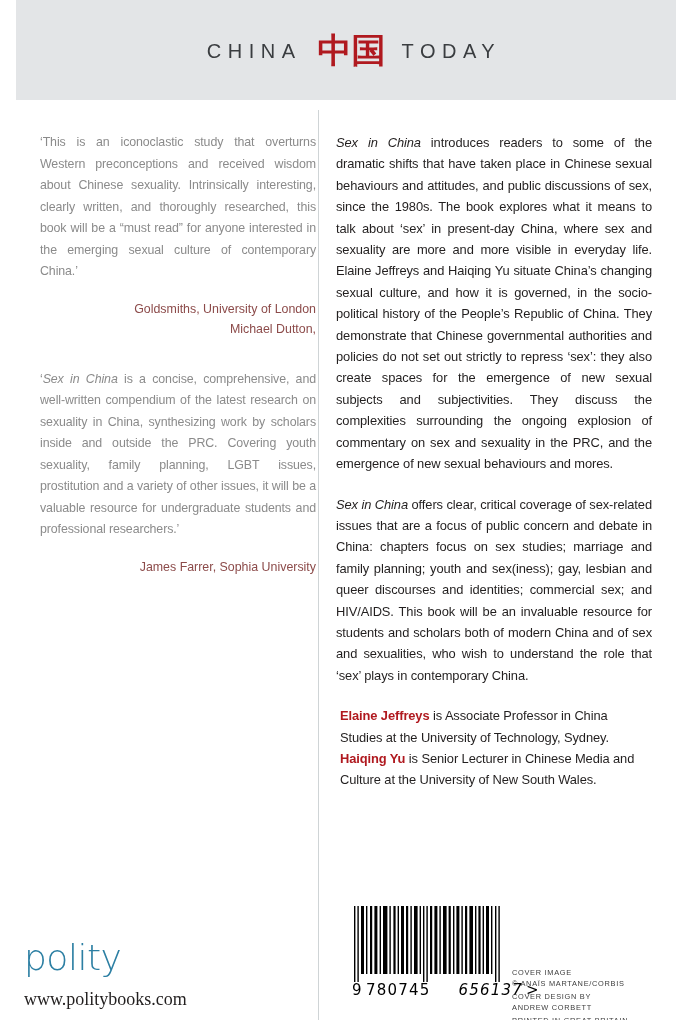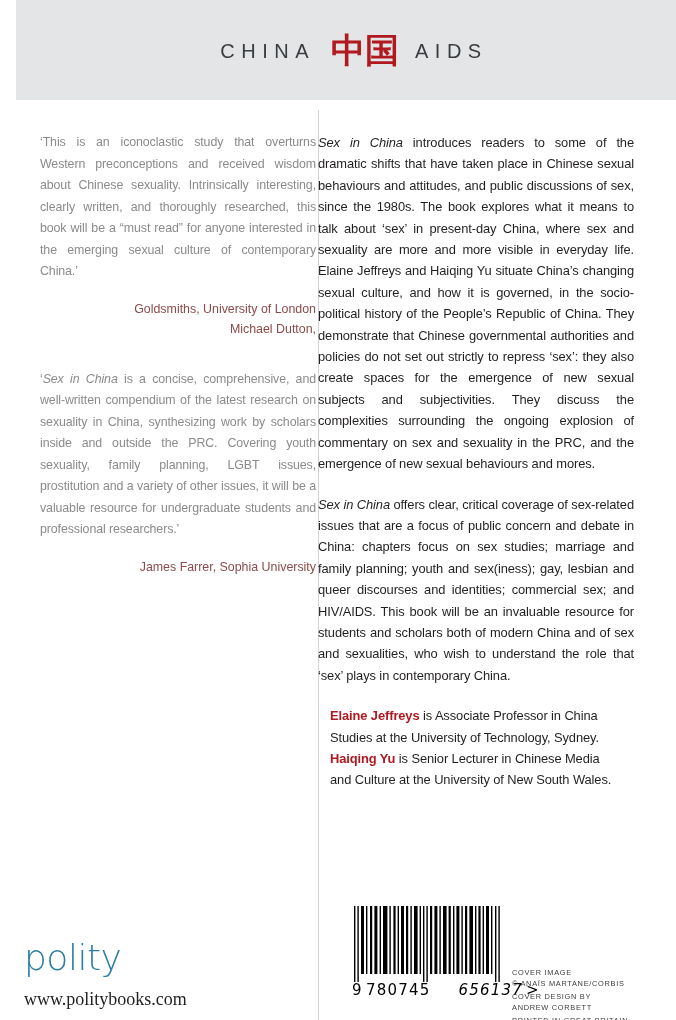--- a/index.html
+++ b/index.html
@@ -81,39 +81,39 @@
     line-height: 20px;
     color: #8c4b4a;
     text-align: right;
     margin: 0 0 30px 0;
   }
   .blurb-attr .attr-line { display: block; }
 
   
   .right-col {
     position: absolute;
-    left: 318px;
+    left: 336px;
     top: 132px;
     width: 316px;
   }
   .desc {
     font-size: 12.9px;
     line-height: 21.4px;
     color: #221f1f;
     text-align: justify;
     margin: 0 0 19px 0;
     letter-spacing: -0.1px;
   }
   .desc em { font-style: italic; }
   .bio {
     font-size: 12.9px;
     line-height: 21.4px;
     color: #221f1f;
     text-align: left;
-    margin: 12px;
+    margin: 4px;
     letter-spacing: -0.1px;
   }
   .author-name {
     color: #b0191f;
     font-weight: bold;
   }
 
   
   .publisher {
     position: absolute;
@@ -177,21 +177,21 @@
   .credits div { white-space: nowrap; }
   .credits .gap { height: 3px; }
 </style>
 </head>
 <body>
 
 <div class="series-band">
   <div class="series-logo">
     <span class="series-word">CHINA</span>
     <span class="series-hanzi">中国</span>
-    <span class="series-word">AIDS</span>
+    <span class="series-word">TODAY</span>
   </div>
 </div>
 
 <div class="col-divider"></div>
 
 <div class="left-col">
 
   <p class="blurb">‘This is an iconoclastic study that overturns Western preconceptions and received wisdom about Chinese sexuality. Intrinsically interesting, clearly written, and thoroughly researched, this book will be a “must read” for anyone interested in the emerging sexual culture of contemporary China.’</p>
   <div class="blurb-attr">
     <span class="attr-line">Goldsmiths, University of London</span>

